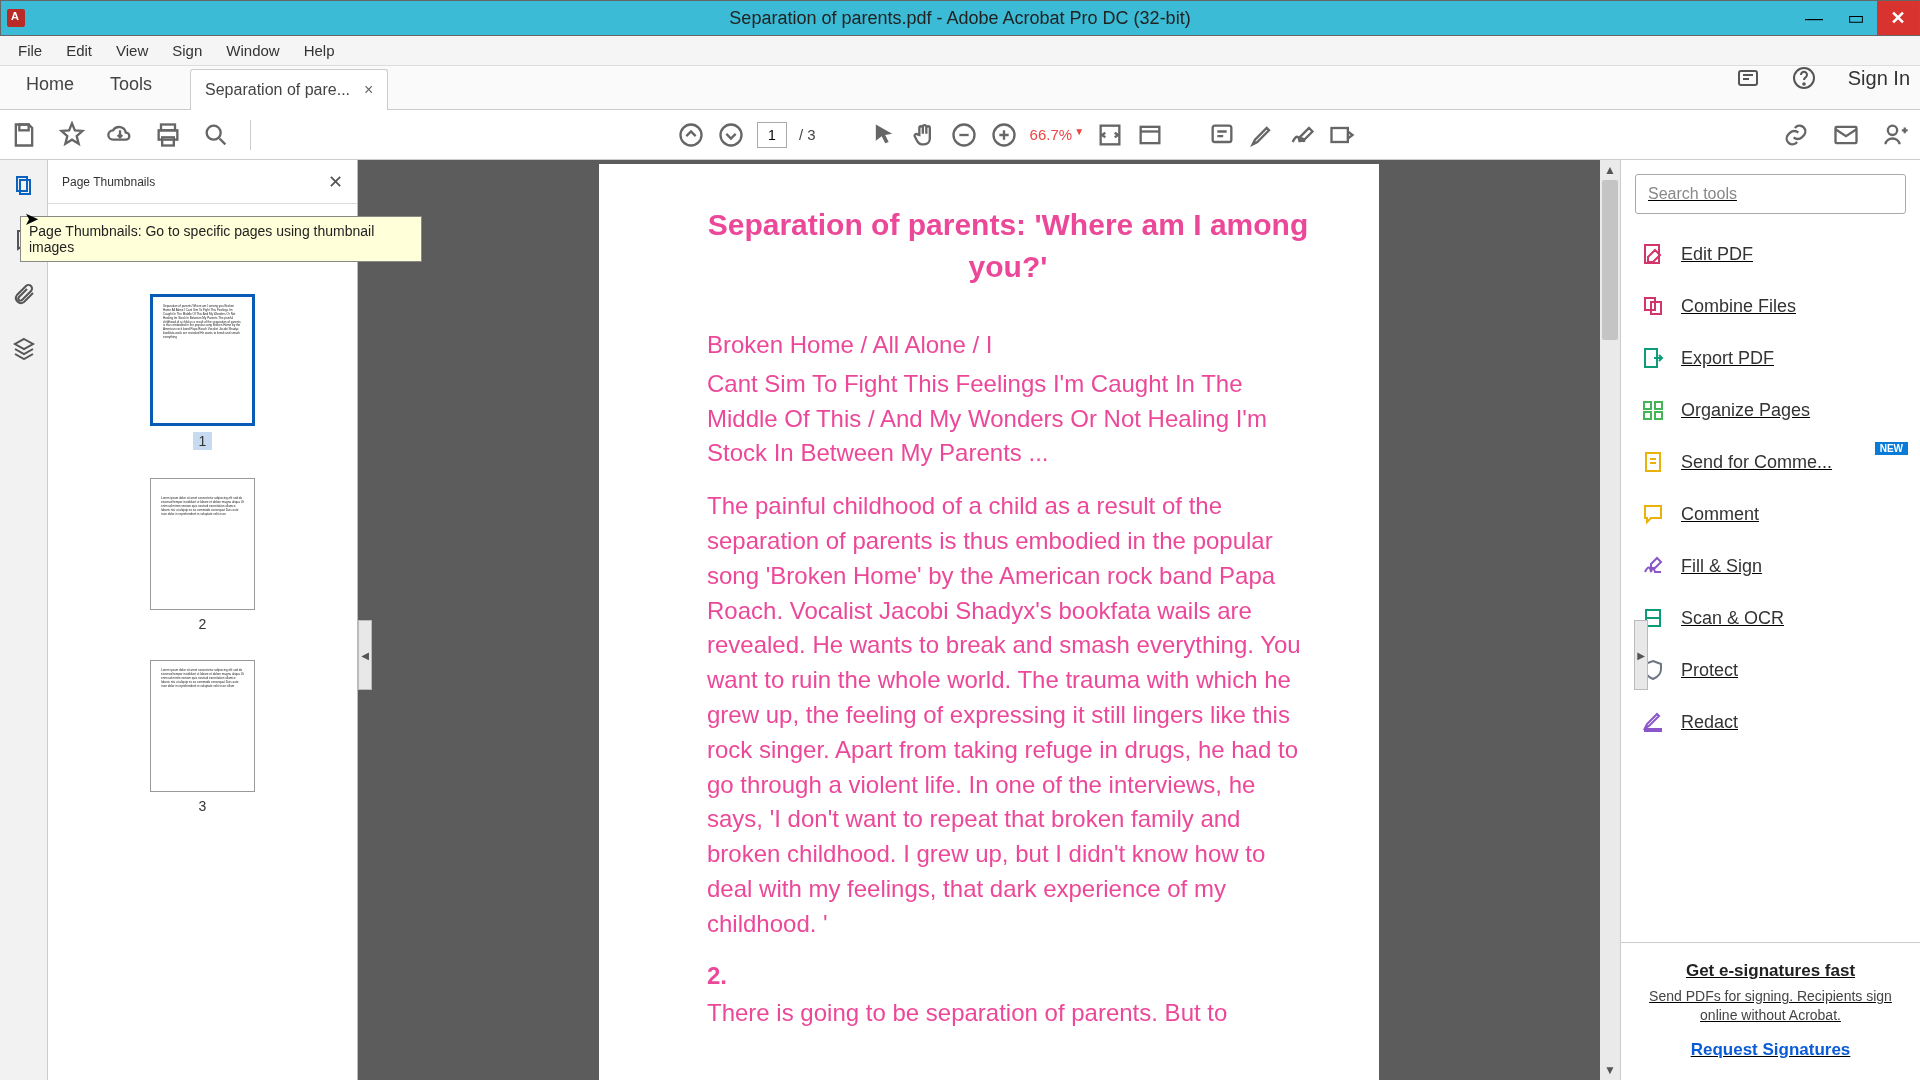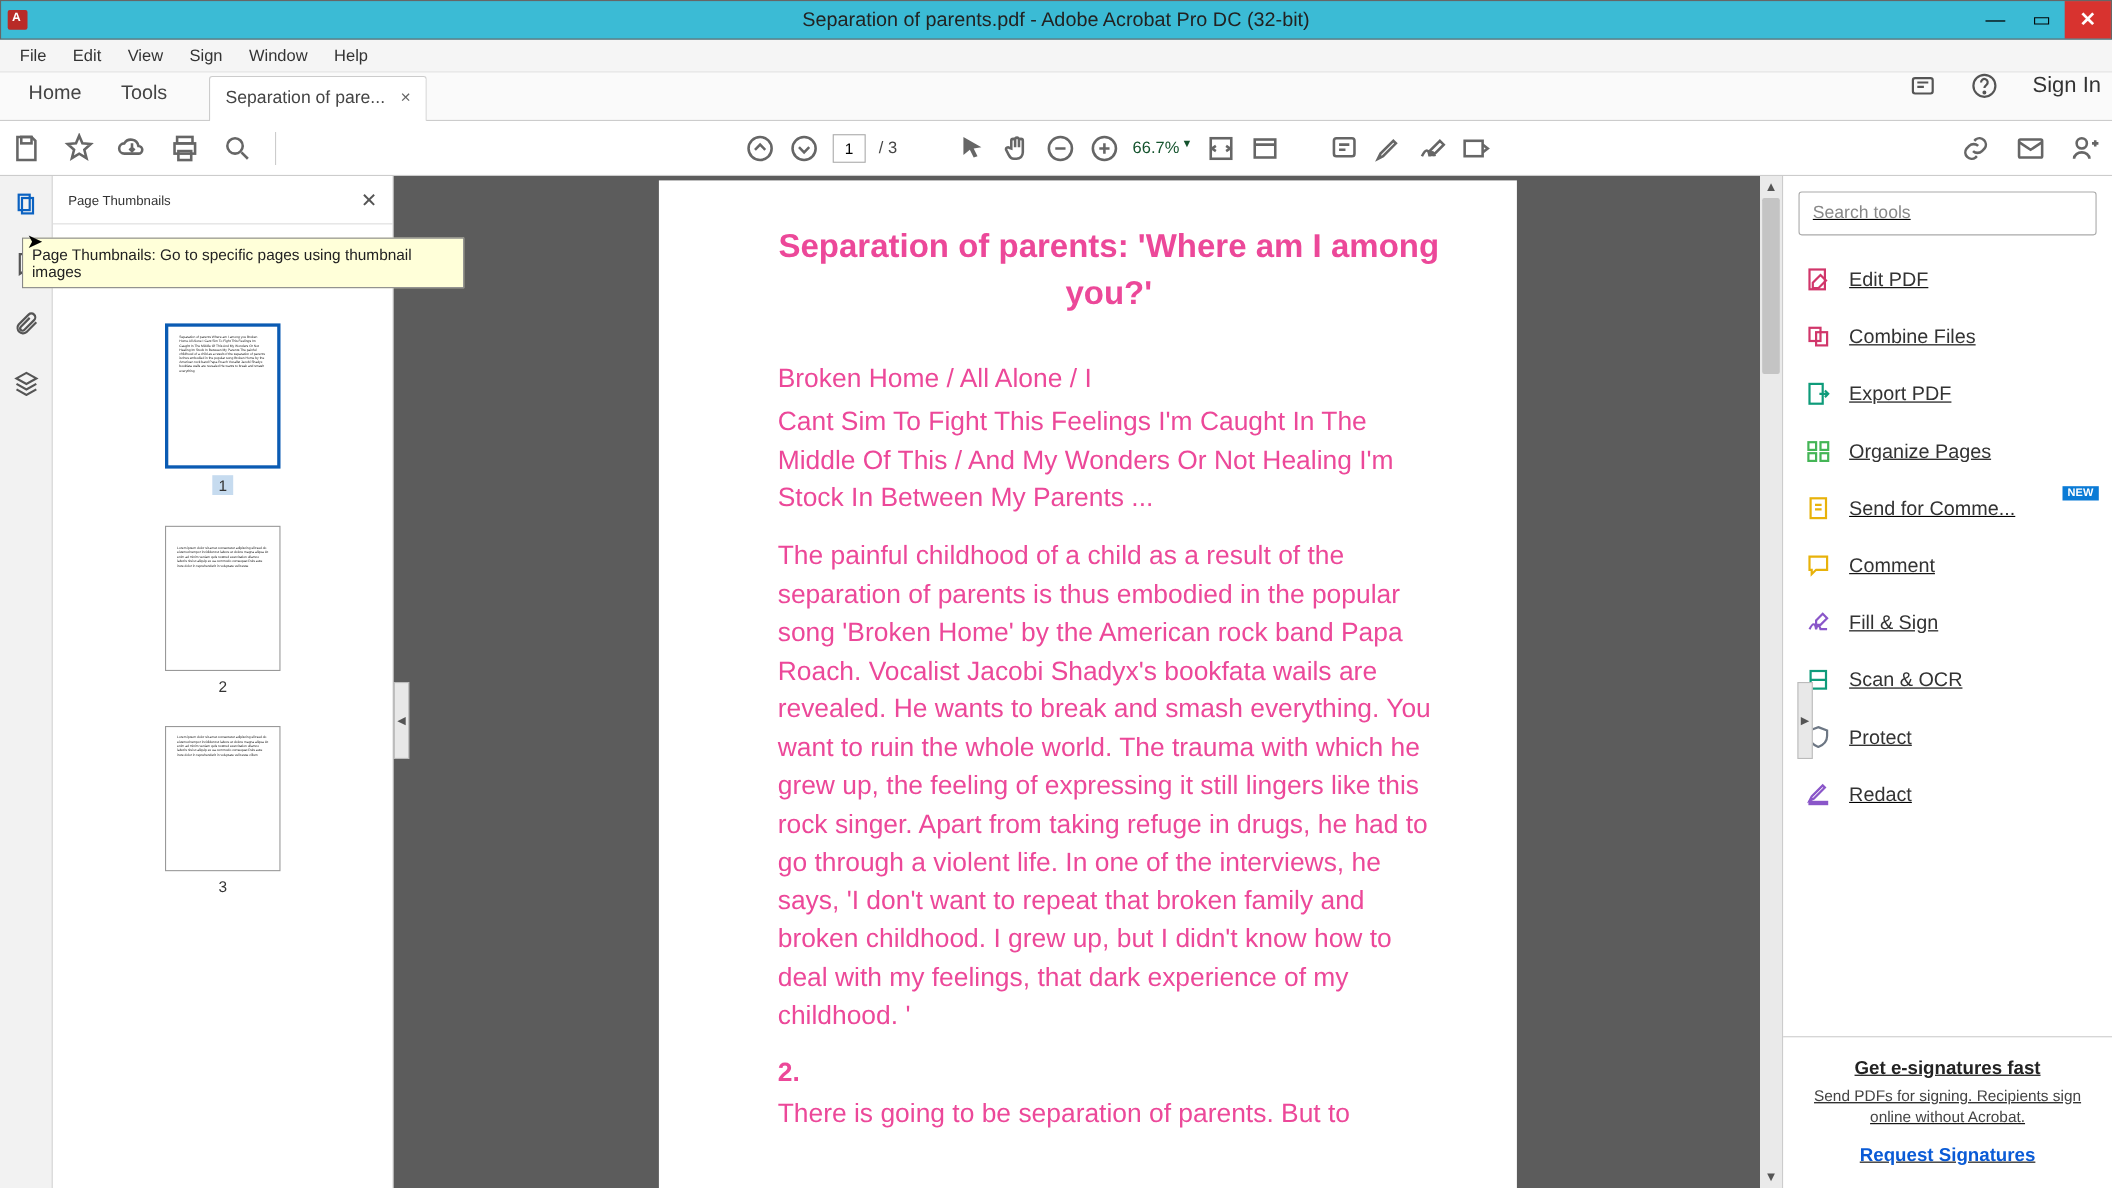--- a/index.html
+++ b/index.html
@@ -27,21 +27,21 @@
 .tabsbar .right .icon { width:24px; height:24px; color:#555; cursor:pointer; }
 .signin { font-size:20px; color:#333; cursor:pointer; }
 
 
 .toolbar { height: 50px; background:#fff; border-bottom:1px solid #ccc; display:flex; align-items:center; padding: 0 10px; gap: 20px; position:relative; }
 .toolbar .tbtn { width:28px; height:28px; color:#666; cursor:pointer; display:flex; align-items:center; justify-content:center; }
 .toolbar .sep { width:1px; height:30px; background:#ccc; }
 .toolbar .pagegroup { display:flex; align-items:center; gap:12px; margin-left:auto; margin-right:auto; }
 .toolbar .pageinput { width: 30px; height:26px; text-align:center; border:1px solid #aaa; font-size:14px; }
 .toolbar .pagecount { font-size:15px; color:#444; }
-.toolbar .zoomval { font-size:15px; color:#14532d; display:flex; gap:2px; }
+.toolbar .zoomval { font-size:15px; color:#ef4444; display:flex; gap:2px; }
 .toolbar .zoomval .caret { font-size:10px; }
 .toolbar .rightgroup { display:flex; align-items:center; gap:22px; }
 
 
 .main { position:absolute; top: 160px; bottom:0; left:0; right:0; display:flex; }
 
 
 .navstrip { width: 48px; background:#f2f2f2; border-right:1px solid #ccc; display:flex; flex-direction:column; align-items:center; padding-top:14px; gap:30px; }
 .navstrip .navicon { width:24px; height:24px; color:#555; cursor:pointer; position:relative; }
 .navstrip .navicon.active { color:#0b62c1; }

